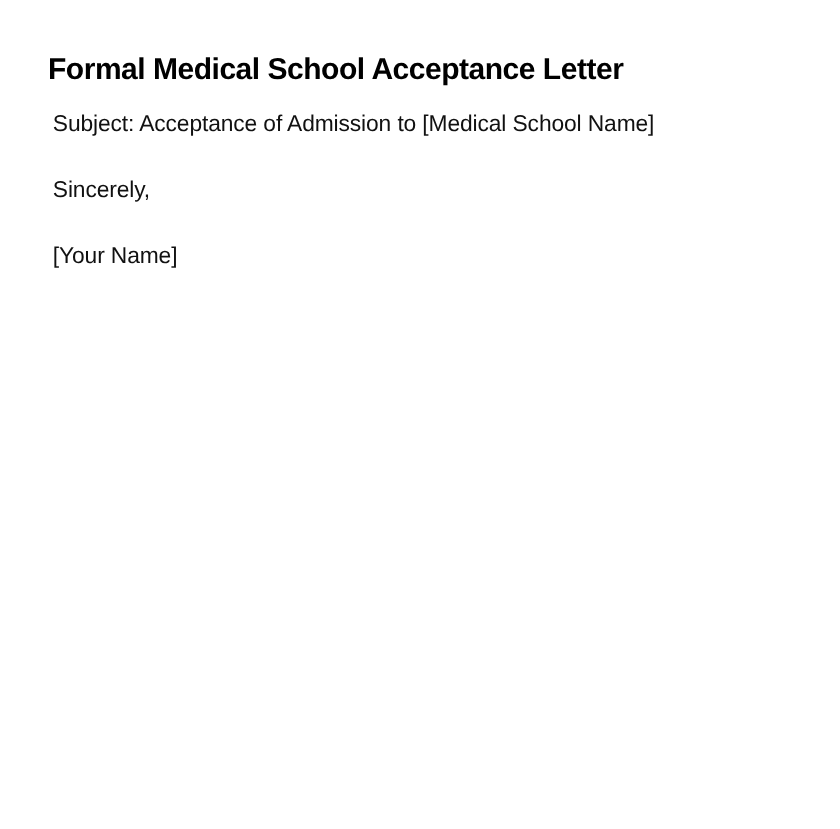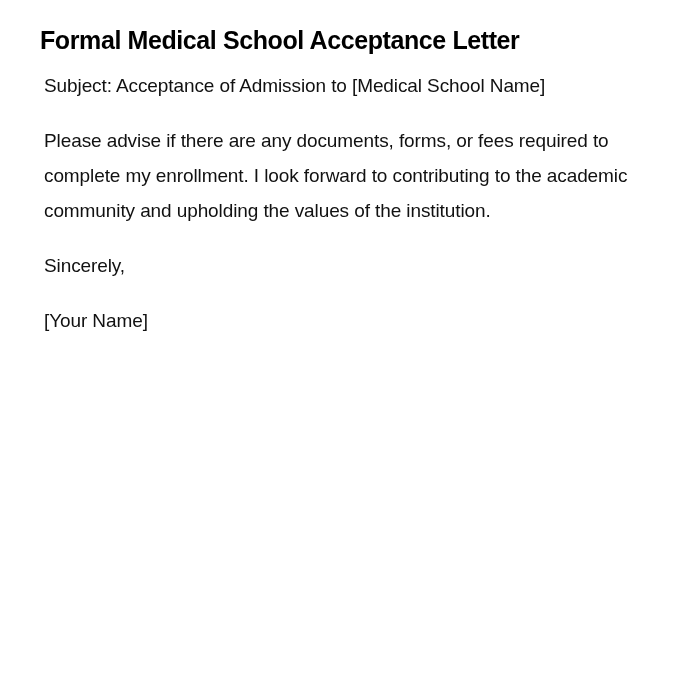--- a/index.html
+++ b/index.html
@@ -11,21 +11,21 @@
       width: 700px;
       height: 691px;
       overflow: hidden;
       position: relative;
       font-family: "Liberation Sans", "DejaVu Sans", sans-serif;
       color: #111111;
     }
     .doc {
       position: absolute;
       left: 40px;
-      top: 22px;
+      top: 40px;
       width: 600px;
     }
     .title {
       font-size: 25px;
       font-weight: bold;
       letter-spacing: -0.4px;
       line-height: 36px;
       margin: 0 0 10px 0;
       color: #000000;
     }
@@ -35,16 +35,15 @@
       margin: 0 0 20px 4px;
       letter-spacing: -0.1px;
     }
   </style>
 </head>
 <body>
 
 <div class="doc">
   <h1 class="title">Formal Medical School Acceptance Letter</h1>
   <p class="para">Subject: Acceptance of Admission to [Medical School Name]</p>
-  <p class="para">Please advise if there are any documents, forms, or fees required to complete my enrollment. I look forward to contributing to the academic community and upholding the values of the institution.</p>
   <p class="para">Sincerely,</p>
   <p class="para">[Your Name]</p>
 </div>
 
 </body></html>

